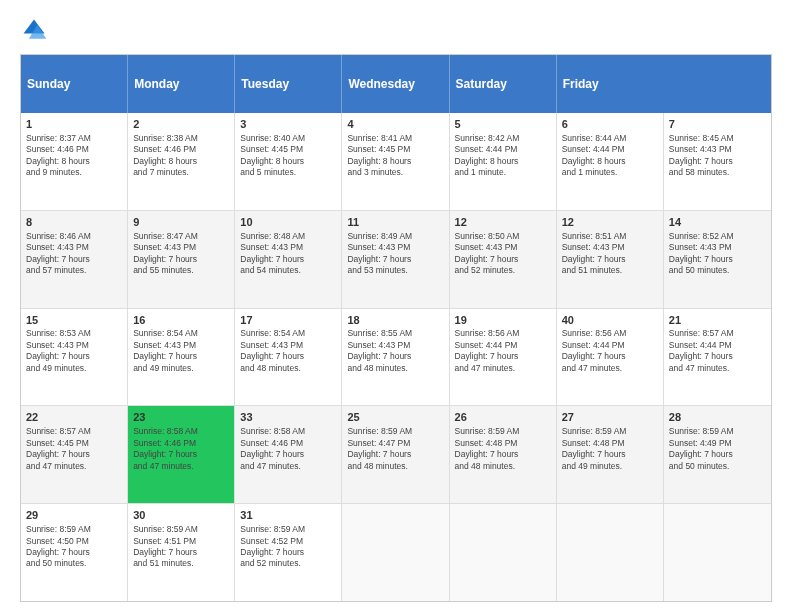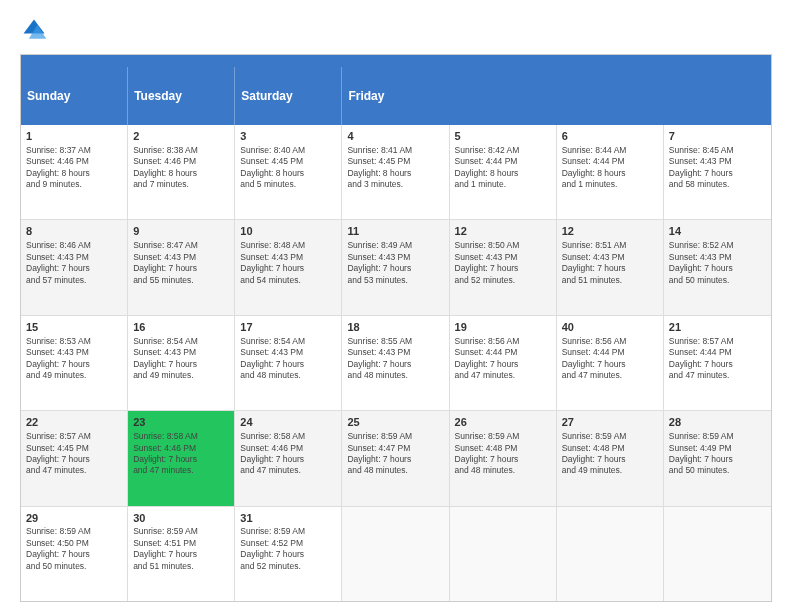--- a/index.html
+++ b/index.html
@@ -65,21 +65,20 @@
       display: grid;
       grid-template-columns: repeat(7, 1fr);
       background: #3c78c8;
     }
     .cal-header-cell {
       color: #fff;
       font-size: 12px;
       font-weight: bold;
       padding: 22px 6px;
       border-right: 1px solid rgba(255,255,255,0.3);
-      margin-top: 12px;
     }
     .cal-header-cell:last-child { border-right: none; }
     .cal-body {
       flex: 1;
       display: flex;
       flex-direction: column;
     }
     .cal-row {
       display: grid;
       grid-template-columns: repeat(7, 1fr);
@@ -129,21 +128,23 @@
     </div>
     <div class="title-block">
       <div class="month-title"></div>
       <div class="subtitle"></div>
     </div>
   </div>
 
   <div class="calendar">
     <div class="cal-header">
     <div class="cal-header-cell">Sunday</div>
+        <div class="cal-header-cell">Monday</div>
         <div class="cal-header-cell">Tuesday</div>
+        <div class="cal-header-cell">Wednesday</div>
         <div class="cal-header-cell">Saturday</div>
         <div class="cal-header-cell">Friday</div>
       </div>
     <div class="cal-body">
     <div class="cal-row">
           <div class="cal-cell">
             <span class="day-num">1</span>
             <div>Sunrise: 8:37 AM</div>
             <div>Sunset: 4:46 PM</div>
             <div>Daylight: 8 hours</div>
@@ -303,21 +304,21 @@
             <div>and 47 minutes.</div>
           </div>
           <div class="cal-cell" style="background: #22c55e;">
             <span class="day-num">23</span>
             <div>Sunrise: 8:58 AM</div>
             <div>Sunset: 4:46 PM</div>
             <div>Daylight: 7 hours</div>
             <div>and 47 minutes.</div>
           </div>
           <div class="cal-cell" style="background: rgb(244, 244, 244);">
-            <span class="day-num">24</span>
+            <span class="day-num">33</span>
             <div>Sunrise: 8:58 AM</div>
             <div>Sunset: 4:46 PM</div>
             <div>Daylight: 7 hours</div>
             <div>and 47 minutes.</div>
           </div>
           <div class="cal-cell" style="background: rgb(244, 244, 244);">
             <span class="day-num">25</span>
             <div>Sunrise: 8:59 AM</div>
             <div>Sunset: 4:47 PM</div>
             <div>Daylight: 7 hours</div>

